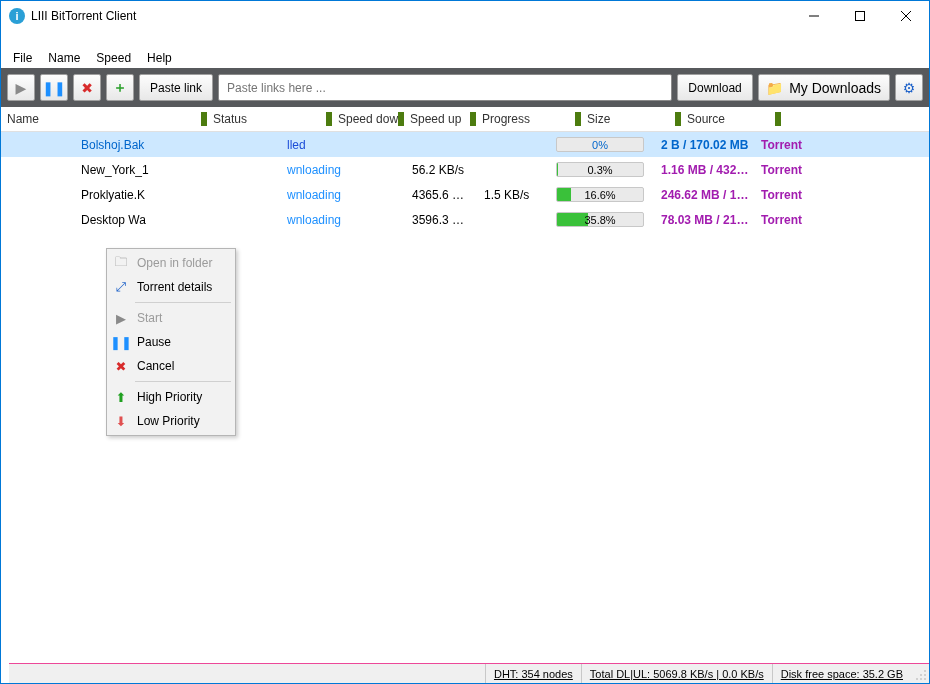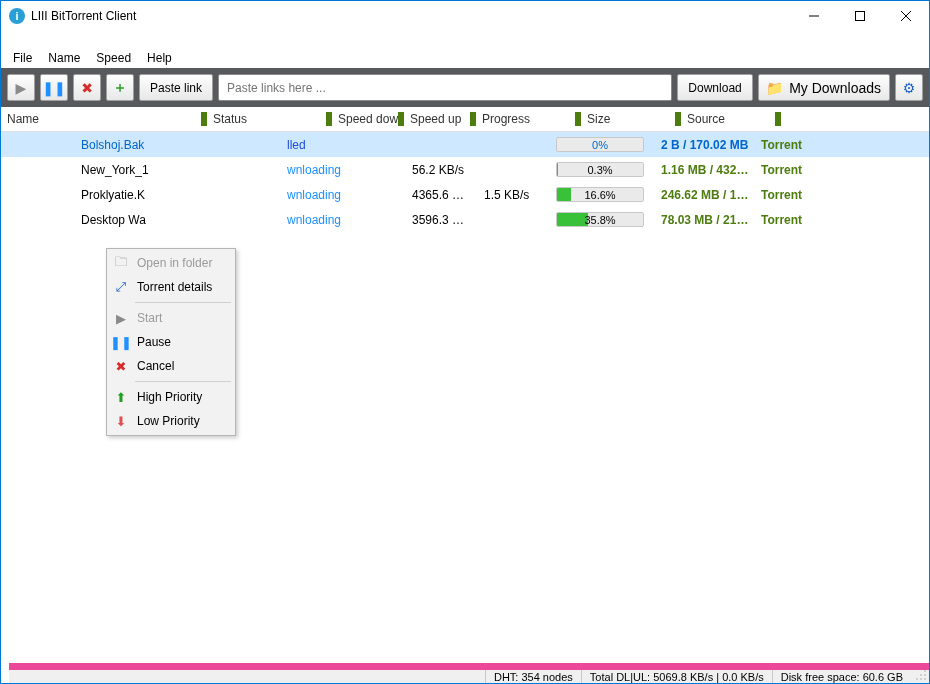--- a/index.html
+++ b/index.html
@@ -144,21 +144,21 @@
 .tr.selected { background: #cde8ff; color: #0066cc; }
 .td {
   padding: 0 6px;
   font-size: 12px;
   overflow: hidden;
   white-space: nowrap;
   text-overflow: ellipsis;
 }
 .status-stalled { color: #1d4ed8; }
 .status-dl      { color: #1e90ff; }
-.td.col-src, .td.col-size { color: #4d7c0f; font-weight: 600; }
+.td.col-src, .td.col-size { color: #a21caf; font-weight: 600; }
 .tr.selected .td.col-size { color: #0066cc; }
 .prog-bar {
   width: 88px;
   height: 15px;
   border: 1px solid #c8c8c8;
   background: #eaeaea;
   position: relative;
   border-radius: 2px;
   overflow: hidden;
 }
@@ -208,26 +208,27 @@
 }
 
 
 .statusbar {
   position: absolute;
   bottom: 0;
   left: 8px;
   right: 0;
   height: 20px;
   background: #f0f0f0;
-  border-top: 7px solid #ec4899;
+  border-top: 1px solid #ec4899;
   display: flex;
   align-items: center;
   justify-content: flex-end;
   font-size: 11px;
   padding-right: 18px;
+  text-decoration: underline;
 }
 .sb-cell {
   border-left: 1px solid #c8c8c8;
   padding: 0 8px;
   height: 100%;
   display: flex;
   align-items: center;
 }
 .sb-grip {
   position: absolute;
@@ -408,21 +409,21 @@
     <div class="cm-item">
       <span class="cm-icon ic-down">⬇</span>
       <span>Low Priority</span>
     </div>
   </div>
 </div>
 
 <div class="statusbar">
   <div class="sb-cell">DHT: 354 nodes</div>
   <div class="sb-cell">Total DL|UL: 5069.8 KB/s | 0.0 KB/s</div>
-  <div class="sb-cell">Disk free space: 60.6 GB</div>
+  <div class="sb-cell">Disk free space: 35.2 GB</div>
   <svg class="sb-grip" viewBox="0 0 12 12">
     <circle cx="10" cy="2" r="1" fill="#888"></circle>
       <circle cx="6" cy="6" r="1" fill="#888"></circle>
       <circle cx="10" cy="6" r="1" fill="#888"></circle>
     <circle cx="2" cy="10" r="1" fill="#888"></circle>
       <circle cx="6" cy="10" r="1" fill="#888"></circle>
       <circle cx="10" cy="10" r="1" fill="#888"></circle>
   </svg>
 </div>
 

